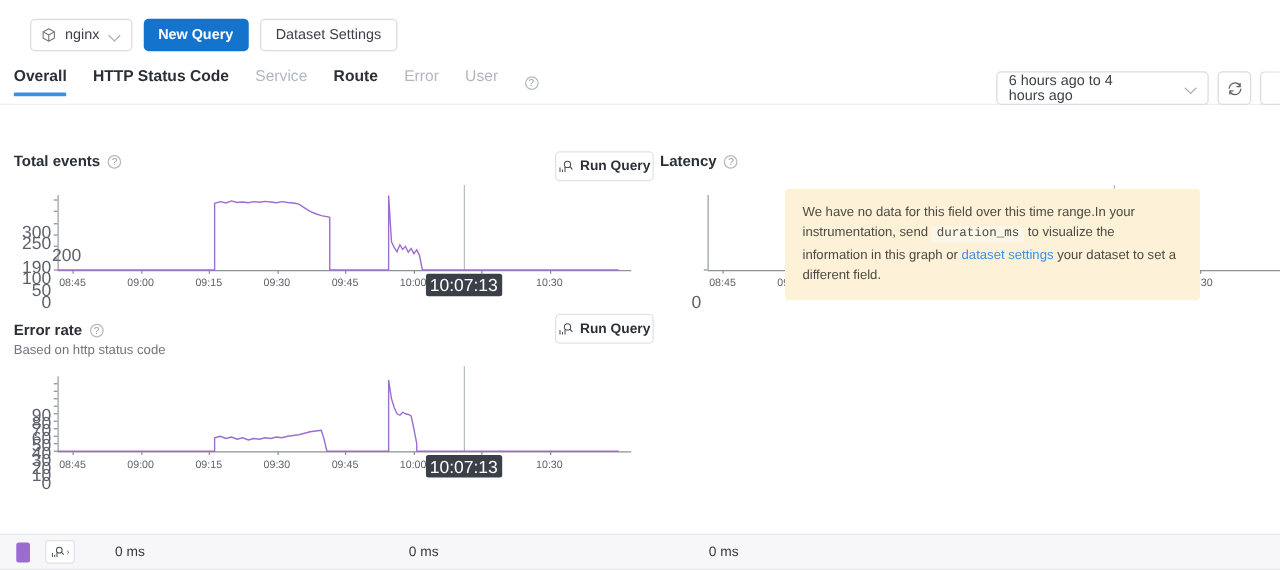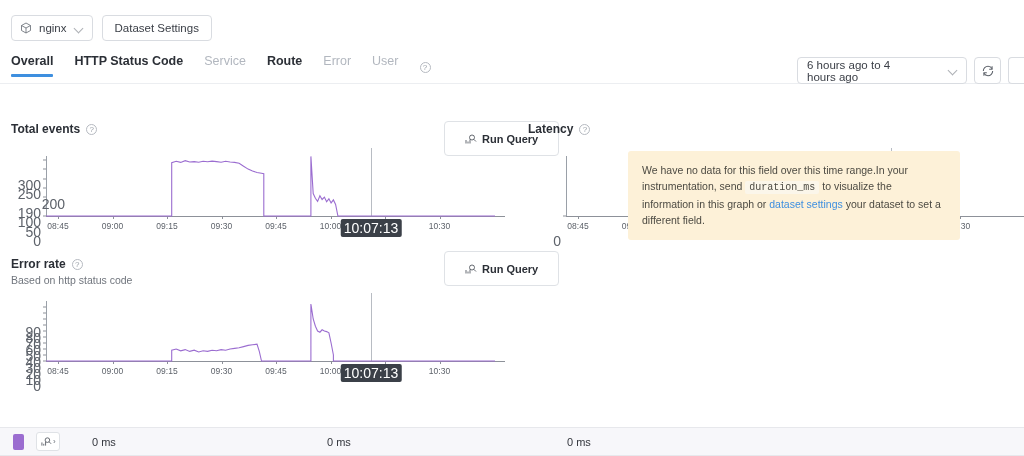--- a/index.html
+++ b/index.html
@@ -7,21 +7,21 @@
   body {
     width:1024px; height:456px;
     background:#ffffff;
     font-family:"Liberation Sans", sans-serif;
     color:#33363d;
     overflow:hidden;
     position:relative;
   }
 
   
-  .toolbar { display:flex; align-items:center; gap:9px; padding:14px 0 0 11px; height:42px; }
+  .toolbar { display:flex; align-items:center; gap:9px; padding:14px 0 0 24px; height:42px; }
   .dataset-select {
     display:flex; align-items:center; gap:7px;
     height:26px; padding:0 7px 0 8px;
     border:1px solid #d9dce1; border-radius:4px; background:#fff;
     font-size:11.5px; color:#3c4048;
   }
   .dataset-select .ds-name { font-size:11.5px; }
   .chev { width:11px; height:11px; display:inline-block; position:relative; opacity:.55; }
   .chev:after{
     content:""; position:absolute; left:1px; top:2px;
@@ -76,21 +76,21 @@
   .icon-btn.clipped{ width:16px; border-right:none; border-radius:4px 0 0 4px; }
 
   
   .panels { position:absolute; top:103px; left:0; right:0; }
   .panel-title-row{ display:flex; align-items:center; gap:6px; }
   .panel-title{ font-size:12px; font-weight:bold; color:#2b2f36; }
   .panel-sub{ font-size:10.5px; color:#70757d; margin-top:3px; }
 
   .runquery{
     display:inline-flex; align-items:center; gap:5px;
-    height:35px; padding:0 20px; border:1px solid #dfe2e6; border-radius:4px; background:#fff;
+    height:24px; padding:0 2px; border:1px solid #dfe2e6; border-radius:4px; background:#fff;
     font-size:11px; font-weight:bold; color:#2b2f36; cursor:pointer;
   }
 
   
   .chart { position:relative; }
   .ytick{ position:absolute; right:0; transform:translateY(-50%); font-size:14px; color:#5d626a; text-align:center;margin-top:25px; }
   .ytick-mark{ position:absolute; width:3px; height:1px; background:#8d9199; transform:translateY(-50%); }
   .yaxis-line{ position:absolute; width:1px; background:#9aa0a8; }
   .xaxis-line{ position:absolute; height:1px; background:#8d9199; }
   .xtick{ position:absolute; transform:translateX(-50%); font-size:8.5px; color:#5d626a; white-space:nowrap; }
@@ -142,20 +142,21 @@
   <div class="dataset-select">
     <span style="display:inline-flex;">
       <svg width="12" height="12" viewBox="0 0 24 24" fill="none" stroke="#6a7079" stroke-width="1.7">
         <path d="M12 2 21 7v10l-9 5-9-5V7z"></path>
           <path d="M12 12 21 7M12 12v10M12 12 3 7"></path>
       </svg>
     </span>
     <span class="ds-name">nginx</span>
     <span class="chev"></span>
   </div>
+  <button class="btn-primary">New Query</button>
   <button class="btn-default">Dataset Settings</button>
 </div>
 
 <div class="tabbar">
   <div class="tab active">Overall</div>
   <div class="tab plain">HTTP Status Code</div>
   <div class="tab muted">Service</div>
   <div class="tab plain">Route</div>
   <div class="tab muted">Error</div>
   <div class="tab muted">User</div>

